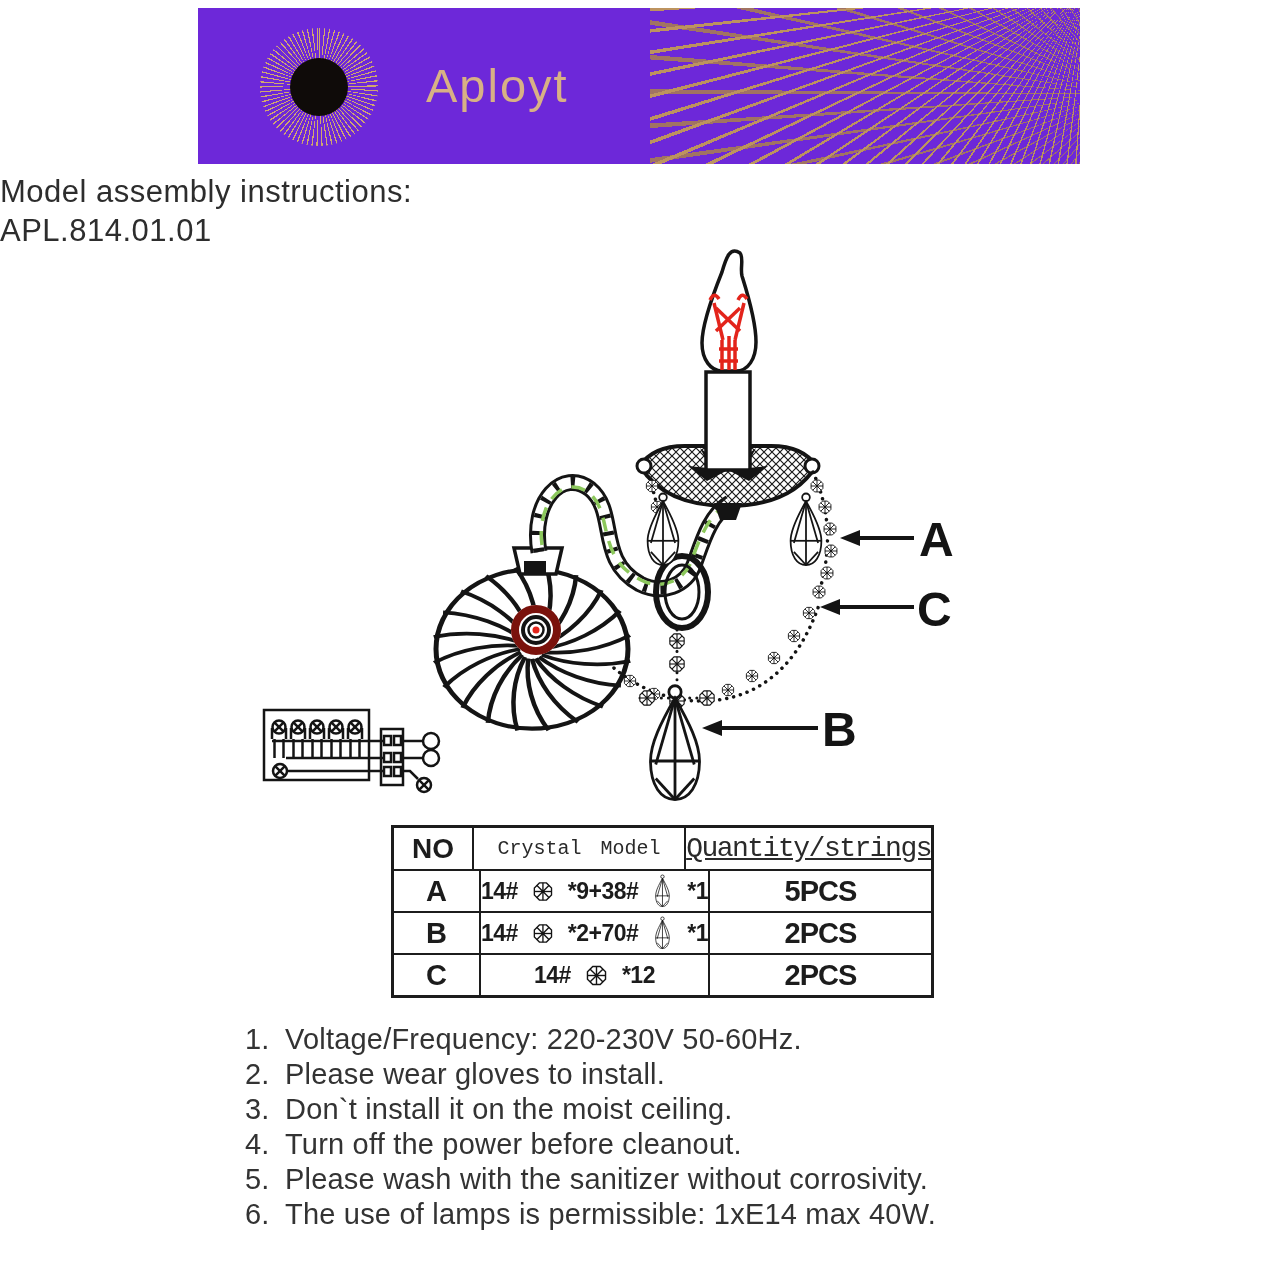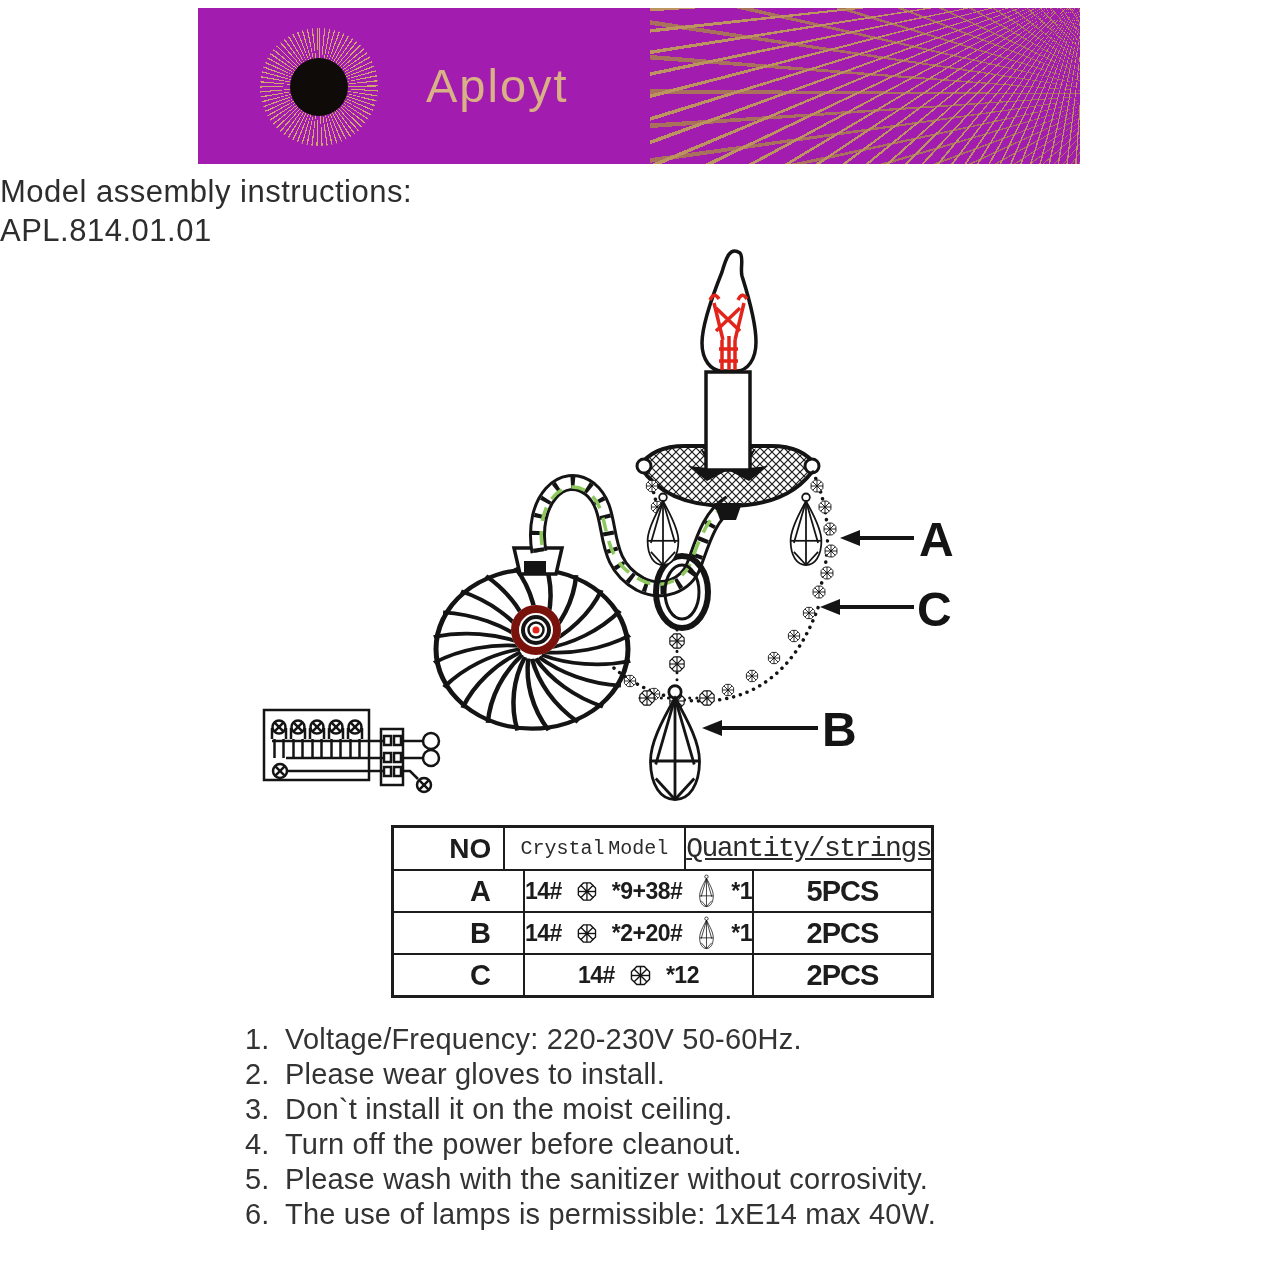--- a/index.html
+++ b/index.html
@@ -3,21 +3,21 @@
 <meta charset="utf-8">
 <style>
   html,body{margin:0;padding:0;}
   body{
     width:1280px;height:1280px;position:relative;background:#ffffff;
     font-family:"Liberation Sans","DejaVu Sans",sans-serif;color:#2e2e2e;overflow:hidden;
   }
   
   .banner{
     position:absolute;left:198px;top:8px;width:882px;height:156px;
-    background:#a21caf;overflow:hidden;
+    background:#6d28d9;overflow:hidden;
   }
   .banner-rays{
     position:absolute;top:0;right:0;width:430px;height:156px;
     background:
       repeating-conic-gradient(from 176deg at 102% -16%, rgba(0,0,0,0) 0deg 2.3deg, #bd935f 2.3deg 2.75deg),
       repeating-conic-gradient(from 200deg at 110% 55%, rgba(0,0,0,0) 0deg 3.6deg, rgba(170,128,78,.85) 3.6deg 4.15deg);
   }
   .sunburst{
     position:absolute;left:62px;top:20px;width:118px;height:118px;border-radius:50%;
     background:repeating-conic-gradient(#d2a76f 0deg 1.3deg, rgba(15,11,9,0) 1.3deg 4.9deg);
@@ -34,21 +34,21 @@
   .title-block{position:absolute;left:0;top:172px;width:1280px;text-align:left;line-height:39px;}
   .title-line1{font-size:31px;letter-spacing:.5px;color:#2d2d2d;}
   .title-line2{font-size:31px;letter-spacing:.5px;color:#2d2d2d;}
   
   #diagram-svg{position:absolute;left:0;top:0;width:1280px;height:1280px;}
   
   .spec-table{
     position:absolute;left:391px;top:825px;width:537px;
     border:3px solid #1c1c1c;border-collapse:collapse;
   }
-  .spec-table .tr{display:flex;border-top:2px solid #1c1c1c;padding-left:44px;}
+  .spec-table .tr{display:flex;border-top:2px solid #1c1c1c;}
   .spec-table .tr:first-child{border-top:none;}
   .cell{display:flex;align-items:center;justify-content:center;box-sizing:border-box;}
   .col-no{width:87px;border-right:2px solid #1c1c1c;}
   .col-crystal{width:229px;border-right:2px solid #1c1c1c;}
   .col-qty{flex:1;}
   .hdr-row{height:41px;}
   .data-row{height:40px;}
   .hdr-no{font-weight:bold;font-size:28px;color:#1c1c1c;}
   .mono{font-family:"Liberation Mono","DejaVu Sans Mono",monospace;color:#2a2a2a;text-align:right;}
   .hdr-crystal{font-size:20px;justify-content:space-around;padding:0 14px;}
@@ -348,21 +348,21 @@
     <div class="cell col-qty qty-text">5PCS</div>
   </div>
 
   <div class="tr data-row">
     <div class="cell col-no row-letter">B</div>
     <div class="cell col-crystal crystal-text">
       <span>14#</span>
       <svg class="bead-ico" viewBox="-13 -13 26 26">
           <use href="#bead-sym"></use>
         </svg>
-      <span>*2+20#</span>
+      <span>*2+70#</span>
       <svg class="drop-ico" viewBox="-17 -37 34 70">
           <use href="#drop-sym"></use>
         </svg>
       <span>*1</span>
     </div>
     <div class="cell col-qty qty-text">2PCS</div>
   </div>
 
   <div class="tr data-row">
     <div class="cell col-no row-letter">C</div>

